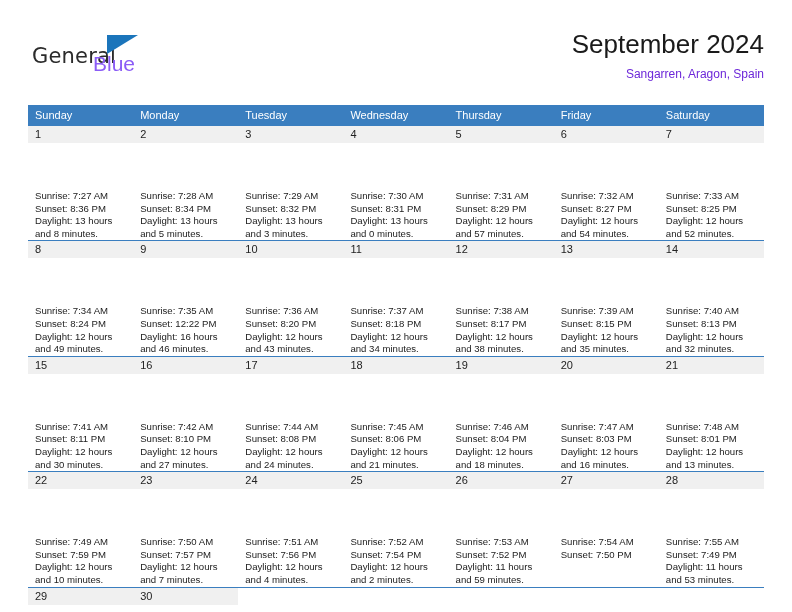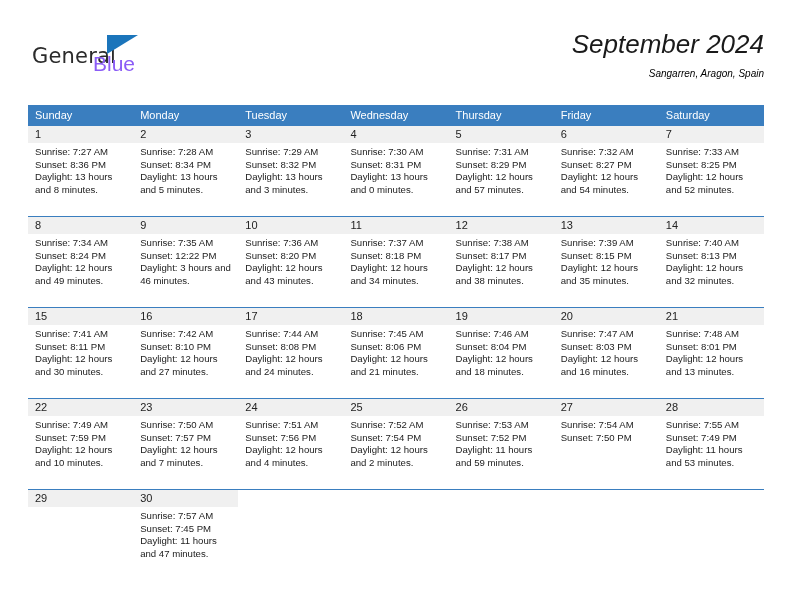--- a/index.html
+++ b/index.html
@@ -63,33 +63,32 @@
     height: 0;
     border-left: 31px solid #1b75bb;
     border-bottom: 19px solid transparent;
   }
 
   .title-block {
     position: absolute;
     right: 0;
     top: 0;
     text-align: right;
-    font-style: italic;
   }
   .cal-title {
     font-size: 26px;
     font-weight: 400;
     color: #1a1a1a;
     line-height: 32px;
     white-space: nowrap;
   }
   .cal-subtitle {
-    font-size: 10px;
+    font-size: 12px;
     font-weight: 400;
-    color: #000000;
+    color: #6d28d9;
     line-height: 20px;
     margin-top: 4px;
     white-space: nowrap;
   }
 
   
   .calendar {
     position: absolute;
     left: 28px;
     top: 105px;
@@ -134,20 +133,21 @@
     box-sizing: border-box;
   }
   .day.empty .day-number {
     background: #ffffff;
   }
   .day-info {
     padding: 3px 6px 0 7px;
     font-size: 9.6px;
     line-height: 12.6px;
     color: #222222;
+    margin-top: 44px;
   }
   .day-info div {
     white-space: nowrap;
   }
   .day-info .daylight {
     white-space: normal;
   }
 </style>
 </head>
 <body>
@@ -243,21 +243,21 @@
           <div>Sunrise: 7:34 AM</div>
           <div>Sunset: 8:24 PM</div>
           <div class="daylight">Daylight: 12 hours and 49 minutes.</div>
         </div>
       </div>
       <div class="day">
         <div class="day-number">9</div>
         <div class="day-info">
           <div>Sunrise: 7:35 AM</div>
           <div>Sunset: 12:22 PM</div>
-          <div class="daylight">Daylight: 3 hours and 46 minutes.</div>
+          <div class="daylight">Daylight: 16 hours and 46 minutes.</div>
         </div>
       </div>
       <div class="day">
         <div class="day-number">10</div>
         <div class="day-info">
           <div>Sunrise: 7:36 AM</div>
           <div>Sunset: 8:20 PM</div>
           <div class="daylight">Daylight: 12 hours and 43 minutes.</div>
         </div>
       </div>

